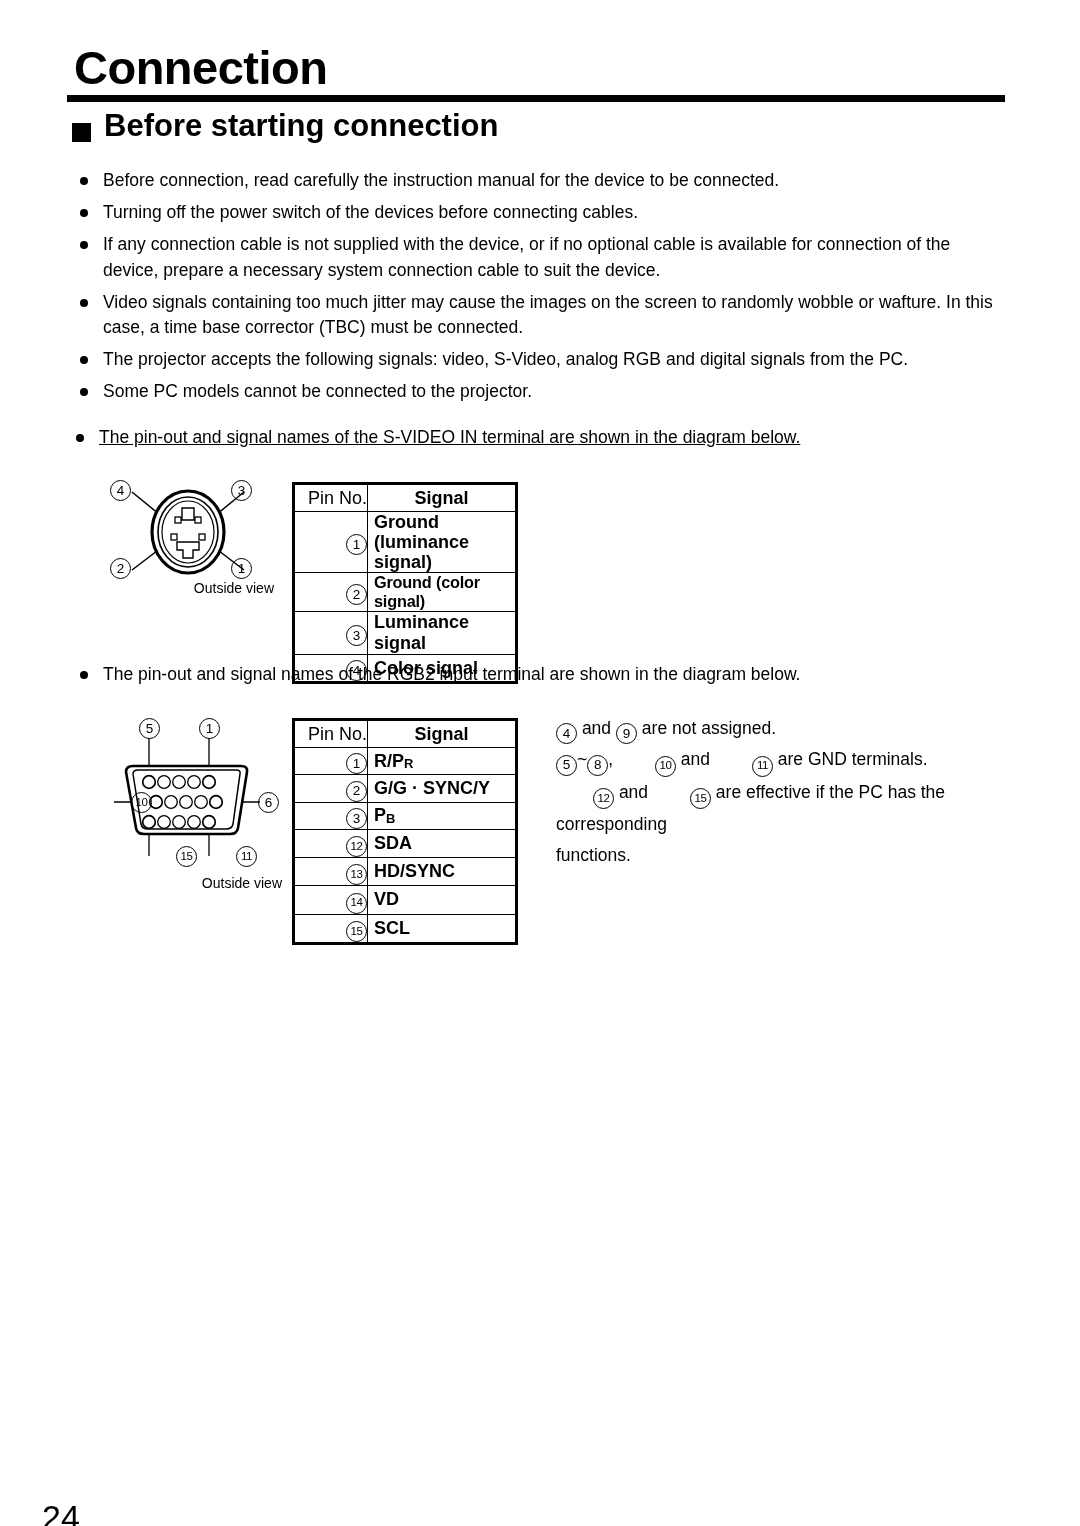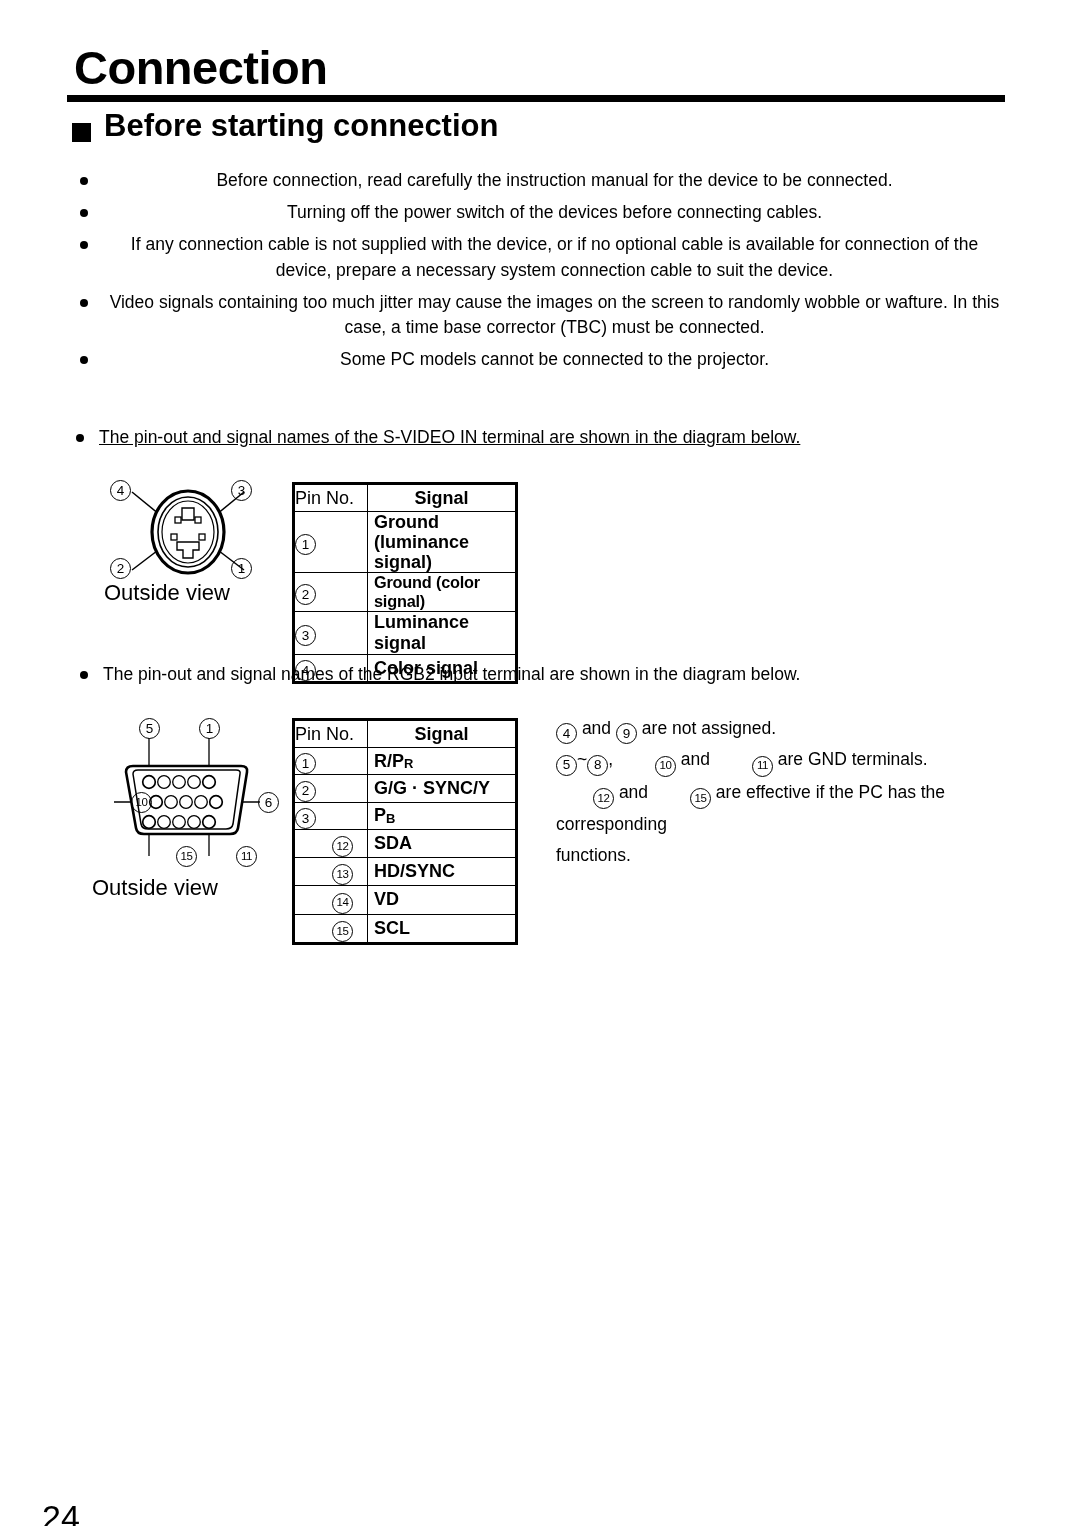--- a/index.html
+++ b/index.html
@@ -66,21 +66,20 @@
     left: 76px;
     top: 168px;
     width: 930px;
   }
   .bullet-row {
     position: relative;
     padding-left: 27px;
     font-size: 17.5px;
     line-height: 25.5px;
     margin-bottom: 6.5px;
-    text-align: center;
   }
   .bullet-row::before {
     content: "";
     position: absolute;
     left: 4px;
     top: 9px;
     width: 8px;
     height: 8px;
     border-radius: 50%;
     background: #000;
@@ -130,21 +129,21 @@
   }
   .pin-table td, .pin-table th {
     border: 1.5px solid #000;
     padding: 0;
     font-weight: normal;
     font-size: 18px;
     color: #000;
   }
   .pin-table .c-pin {
     width: 72px;
-    text-align: left;
+    text-align: right;
     vertical-align: middle;
   }
   .pin-table .c-sig {
     text-align: left;
     padding-left: 6px;
     vertical-align: middle;
     font-weight: bold;
   }
   .pin-table thead td {
     text-align: center;
@@ -172,22 +171,22 @@
     position: relative;
     bottom: -0.12em;
   }
 
   
   .diagram {
     position: absolute;
   }
   .outside-view-label {
     position: absolute;
-    font-size: 22px;
-    text-align: left;
+    font-size: 14px;
+    text-align: right;
     white-space: nowrap;
   }
 
   
   .rgb-notes {
     position: absolute;
     left: 556px;
     top: 713px;
     width: 470px;
     font-size: 17.5px;
@@ -214,20 +213,21 @@
   <div class="section-head">
     <span class="square-bullet"></span>
     <span>Before starting connection</span>
   </div>
 
   <div class="bullets">
     <div class="bullet-row">Before connection, read carefully the instruction manual for the device to be connected.</div>
     <div class="bullet-row">Turning off the power switch of the devices before connecting cables.</div>
     <div class="bullet-row">If any connection cable is not supplied with the device, or if no optional cable is available for connection of the device, prepare a necessary system connection cable to suit the device.</div>
     <div class="bullet-row">Video signals containing too much jitter may cause the images on the screen to randomly wobble or wafture.  In this case, a time base corrector (TBC) must be connected.</div>
+    <div class="bullet-row">The projector accepts the following signals: video, S-Video, analog RGB and digital signals from the PC.</div>
     <div class="bullet-row">Some PC models cannot be connected to the projector.</div>
   </div>
 
   <div class="note-line" style="left:72px; top:425px; width:900px;text-decoration:underline;">The pin-out and signal names of the S-VIDEO IN terminal are shown in the diagram below.</div>
 
   <div class="diagram" style="left:104px; top:476px; width:170px; height:130px;">
     <svg width="170" height="130" viewBox="0 0 170 130">
 
       <line x1="28" y1="16" x2="72" y2="52" stroke="#000" stroke-width="1.5"></line>
       <line x1="140" y1="16" x2="96" y2="52" stroke="#000" stroke-width="1.5"></line>

